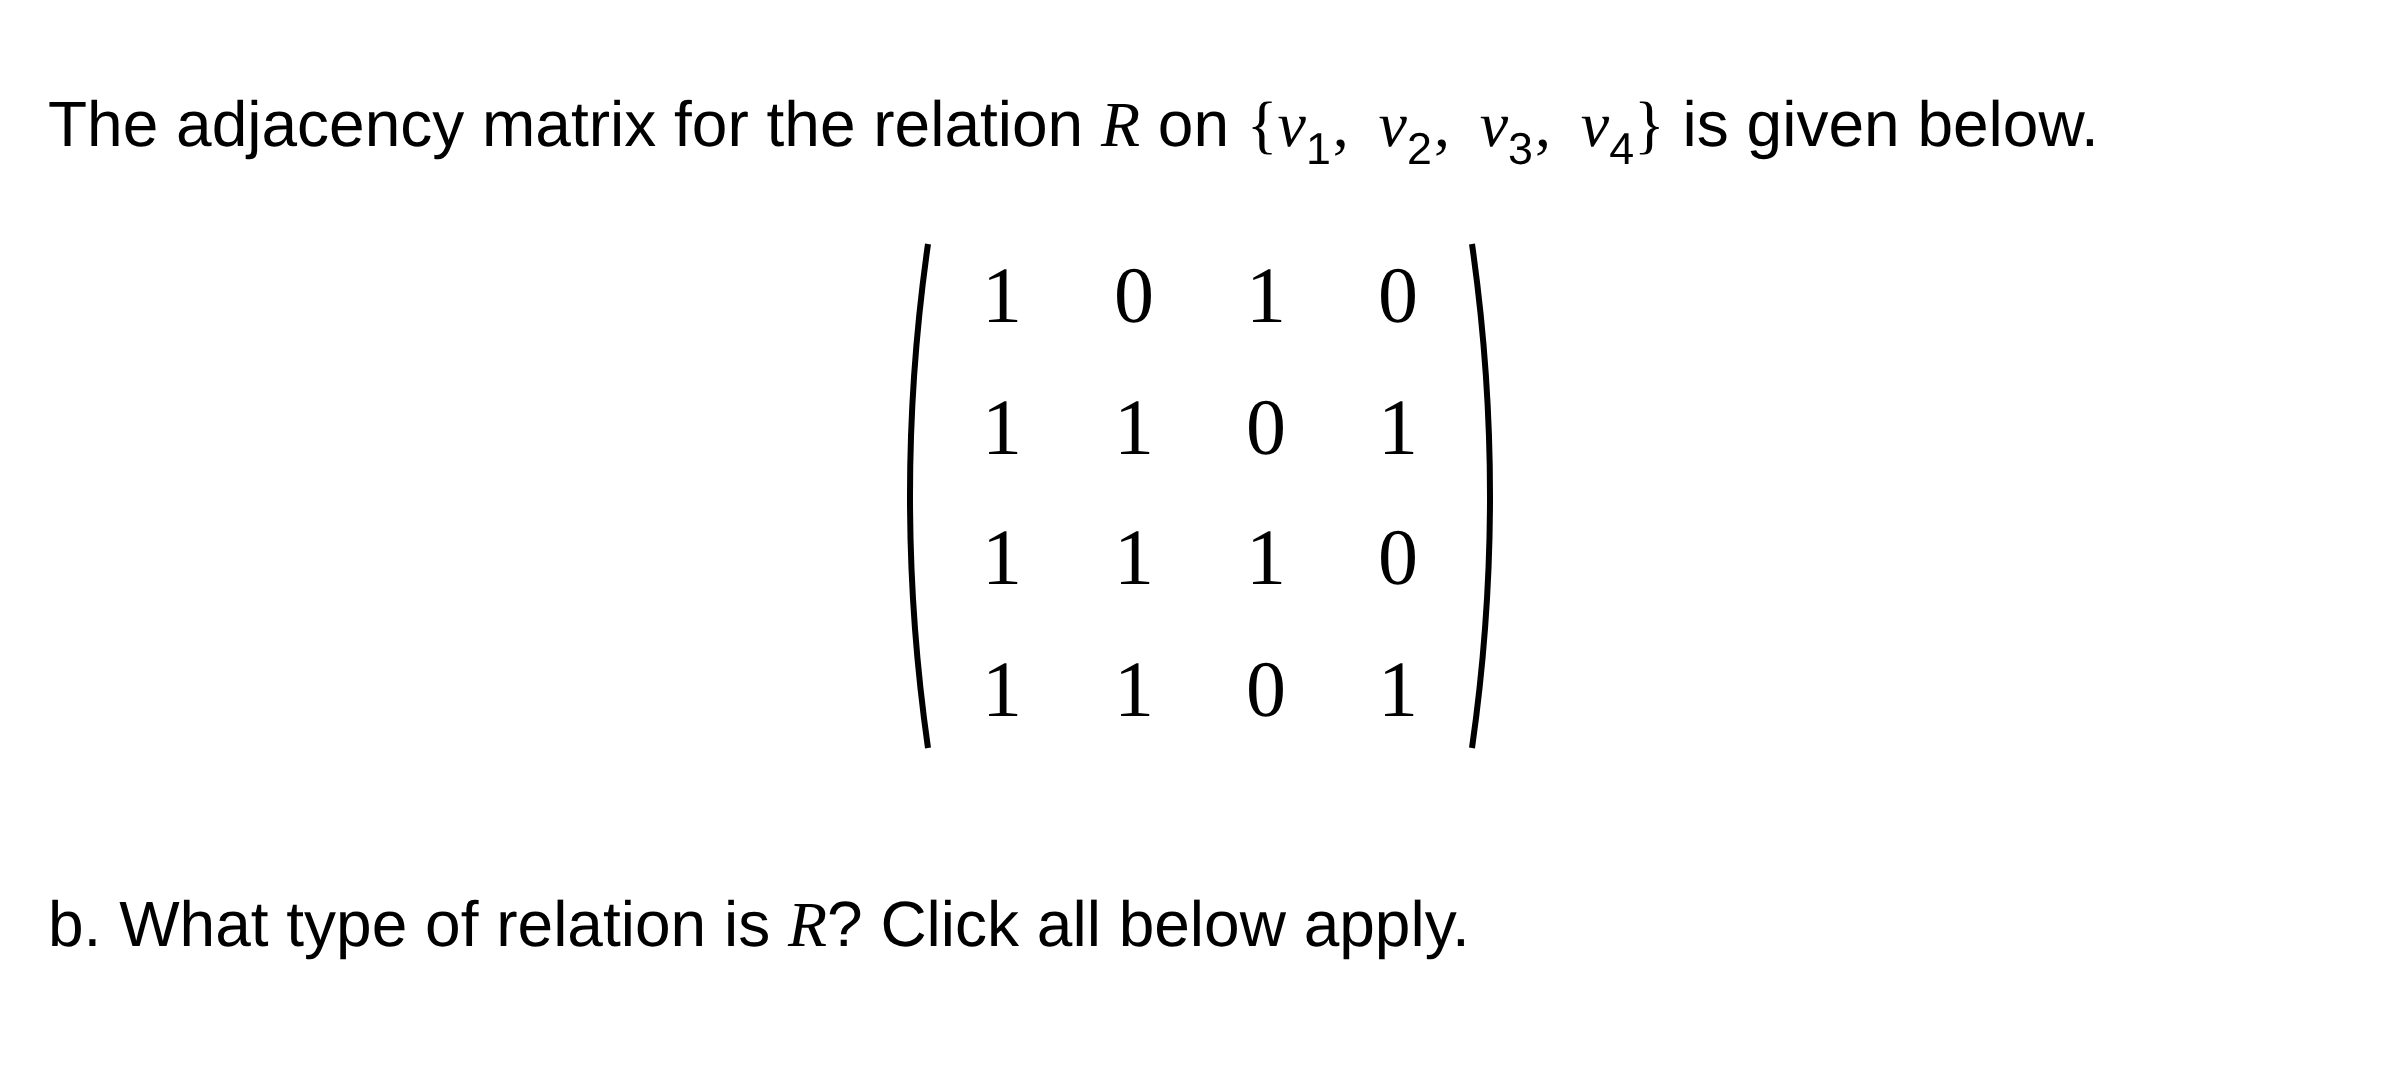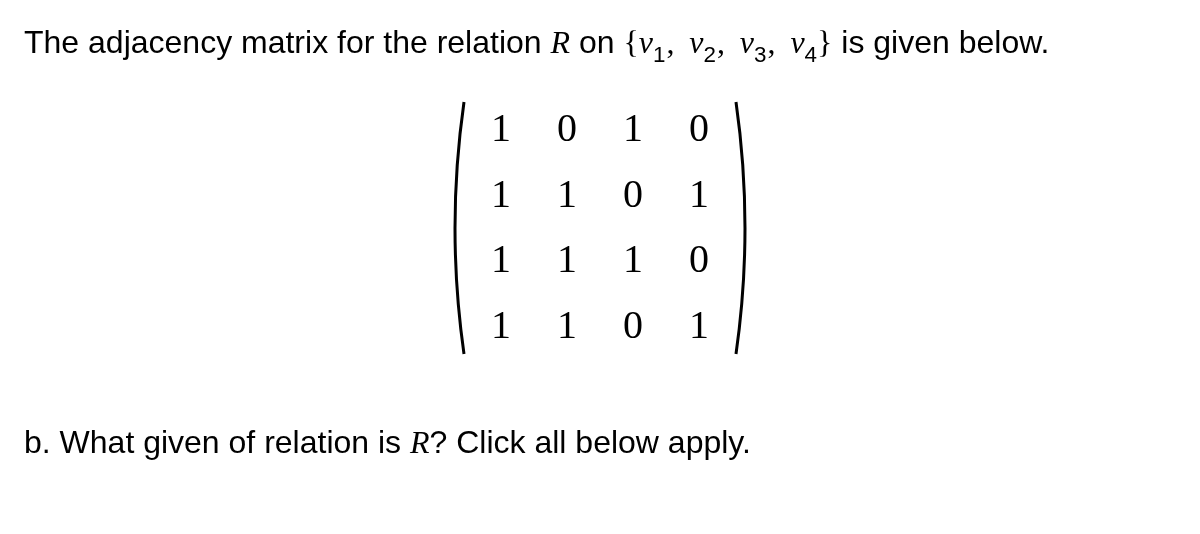--- a/index.html
+++ b/index.html
@@ -13,20 +13,21 @@
       background: #ffffff;
       font-family: Arial, Helvetica, sans-serif;
       font-size: 32px;
       color: #000000;
       padding: 18px 24px;
       position: relative;
     }
     .intro-line {
       line-height: 1.5;
       margin-bottom: 28px;
+      margin-top: 20px;
     }
     .math-italic {
       font-family: "Times New Roman", Times, serif;
       font-style: italic;
     }
     .brace {
       font-family: "Times New Roman", Times, serif;
       font-style: normal;
     }
     .var {
@@ -116,14 +117,14 @@
     </div>
     <div class="paren">
       <svg viewBox="0 0 26 260" preserveAspectRatio="none">
         <path d="M 4 4 Q 22 130 4 256" stroke="#000" stroke-width="3" fill="none"></path>
       </svg>
     </div>
   </div>
 </div>
 
 <div class="question-b">
-  <span>b. What given of relation is </span><span class="math-italic">R</span><span>?  Click all below apply.</span>
+  <span>b. What type of relation is </span><span class="math-italic">R</span><span>?  Click all below apply.</span>
 </div>
 
 </body></html>

